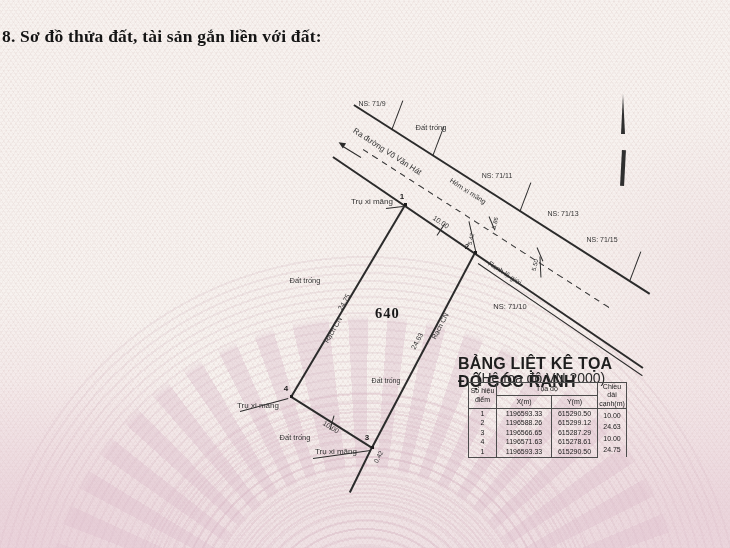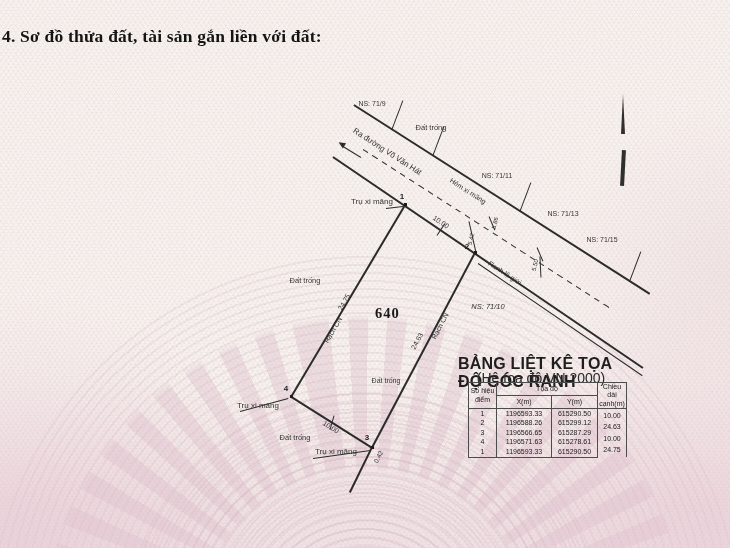--- a/index.html
+++ b/index.html
@@ -100,21 +100,21 @@
 </style>
 </head>
 <body>
 
 <div class="bg hatch"></div>
 <div class="bg rings-outer"></div>
 <div class="bg rings-inner"></div>
 <div class="bg figband"></div>
 <div class="bg tints"></div>
 
-<div class="page-title">4. Sơ đồ thửa đất, tài sản gắn liền với đất:</div>
+<div class="page-title">8. Sơ đồ thửa đất, tài sản gắn liền với đất:</div>
 
 <div id="diagram">
   <div class="parcel-no">640</div>
   <div class="road-arrowhead"></div>
   <div class="north-arrow">
     <div class="na-needle"></div>
     <div class="na-bar"></div>
   </div>
 <div class="ln" style="left: 354px; top: 104px; width: 351.194px; height: 1.6px; transform: rotate(32.5588deg);"></div>
     <div class="ln" style="left: 392px; top: 129px; width: 31.0161px; height: 1.3px; transform: rotate(-69.2277deg);"></div>
@@ -143,21 +143,21 @@
     <div class="vertex" style="left: 371px; top: 446px;"></div>
     <div class="vertex" style="left: 290px; top: 395px;"></div>
     <div class="dlabel" style="left: 372px; top: 103px; font-size: 7px; transform: translate(-50%, -50%) rotate(0deg);">NS: 71/9</div>
     <div class="dlabel" style="left: 431px; top: 128px; font-size: 7.5px; transform: translate(-50%, -50%) rotate(0deg);">Đất trống</div>
     <div class="dlabel" style="left: 387px; top: 152px; font-size: 8px; transform: translate(-50%, -50%) rotate(33deg);">Ra đường Võ Văn Hát</div>
     <div class="dlabel" style="left: 468px; top: 191px; font-size: 7px; transform: translate(-50%, -50%) rotate(33deg);">Hẻm xi măng</div>
     <div class="dlabel" style="left: 497px; top: 175px; font-size: 7px; transform: translate(-50%, -50%) rotate(0deg);">NS: 71/11</div>
     <div class="dlabel" style="left: 563px; top: 213px; font-size: 7px; transform: translate(-50%, -50%) rotate(0deg);">NS: 71/13</div>
     <div class="dlabel" style="left: 602px; top: 239px; font-size: 7px; transform: translate(-50%, -50%) rotate(0deg);">NS: 71/15</div>
     <div class="dlabel" style="left: 505px; top: 273px; font-size: 7px; transform: translate(-50%, -50%) rotate(33deg);">Ranh lộ giới</div>
-    <div class="dlabel" style="left: 488px; top: 307px; font-size: 7.5px; transform: translate(-50%, -50%) rotate(0deg); font-style: italic;">NS: 71/10</div>
+    <div class="dlabel" style="left: 510px; top: 307px; font-size: 7.5px; transform: translate(-50%, -50%) rotate(0deg);">NS: 71/10</div>
     <div class="dlabel" style="left: 372px; top: 202px; font-size: 8px; transform: translate(-50%, -50%) rotate(0deg);">Trụ xi măng</div>
     <div class="dlabel" style="left: 258px; top: 406px; font-size: 8px; transform: translate(-50%, -50%) rotate(0deg);">Trụ xi măng</div>
     <div class="dlabel" style="left: 336px; top: 452px; font-size: 8px; transform: translate(-50%, -50%) rotate(0deg);">Trụ xi măng</div>
     <div class="dlabel" style="left: 305px; top: 281px; font-size: 7.5px; transform: translate(-50%, -50%) rotate(0deg);">Đất trống</div>
     <div class="dlabel" style="left: 386px; top: 380px; font-size: 7px; transform: translate(-50%, -50%) rotate(0deg);">Đất trống</div>
     <div class="dlabel" style="left: 295px; top: 438px; font-size: 7.5px; transform: translate(-50%, -50%) rotate(0deg);">Đất trống</div>
     <div class="dlabel" style="left: 333px; top: 330px; font-size: 7px; transform: translate(-50%, -50%) rotate(-60deg);">Rạch CN</div>
     <div class="dlabel" style="left: 440px; top: 326px; font-size: 7px; transform: translate(-50%, -50%) rotate(-62deg);">Rạch CN</div>
     <div class="dlabel" style="left: 441px; top: 222px; font-size: 7px; transform: translate(-50%, -50%) rotate(34deg);">10.00</div>
     <div class="dlabel" style="left: 344px; top: 302px; font-size: 7px; transform: translate(-50%, -50%) rotate(-60deg);">24.75</div>

